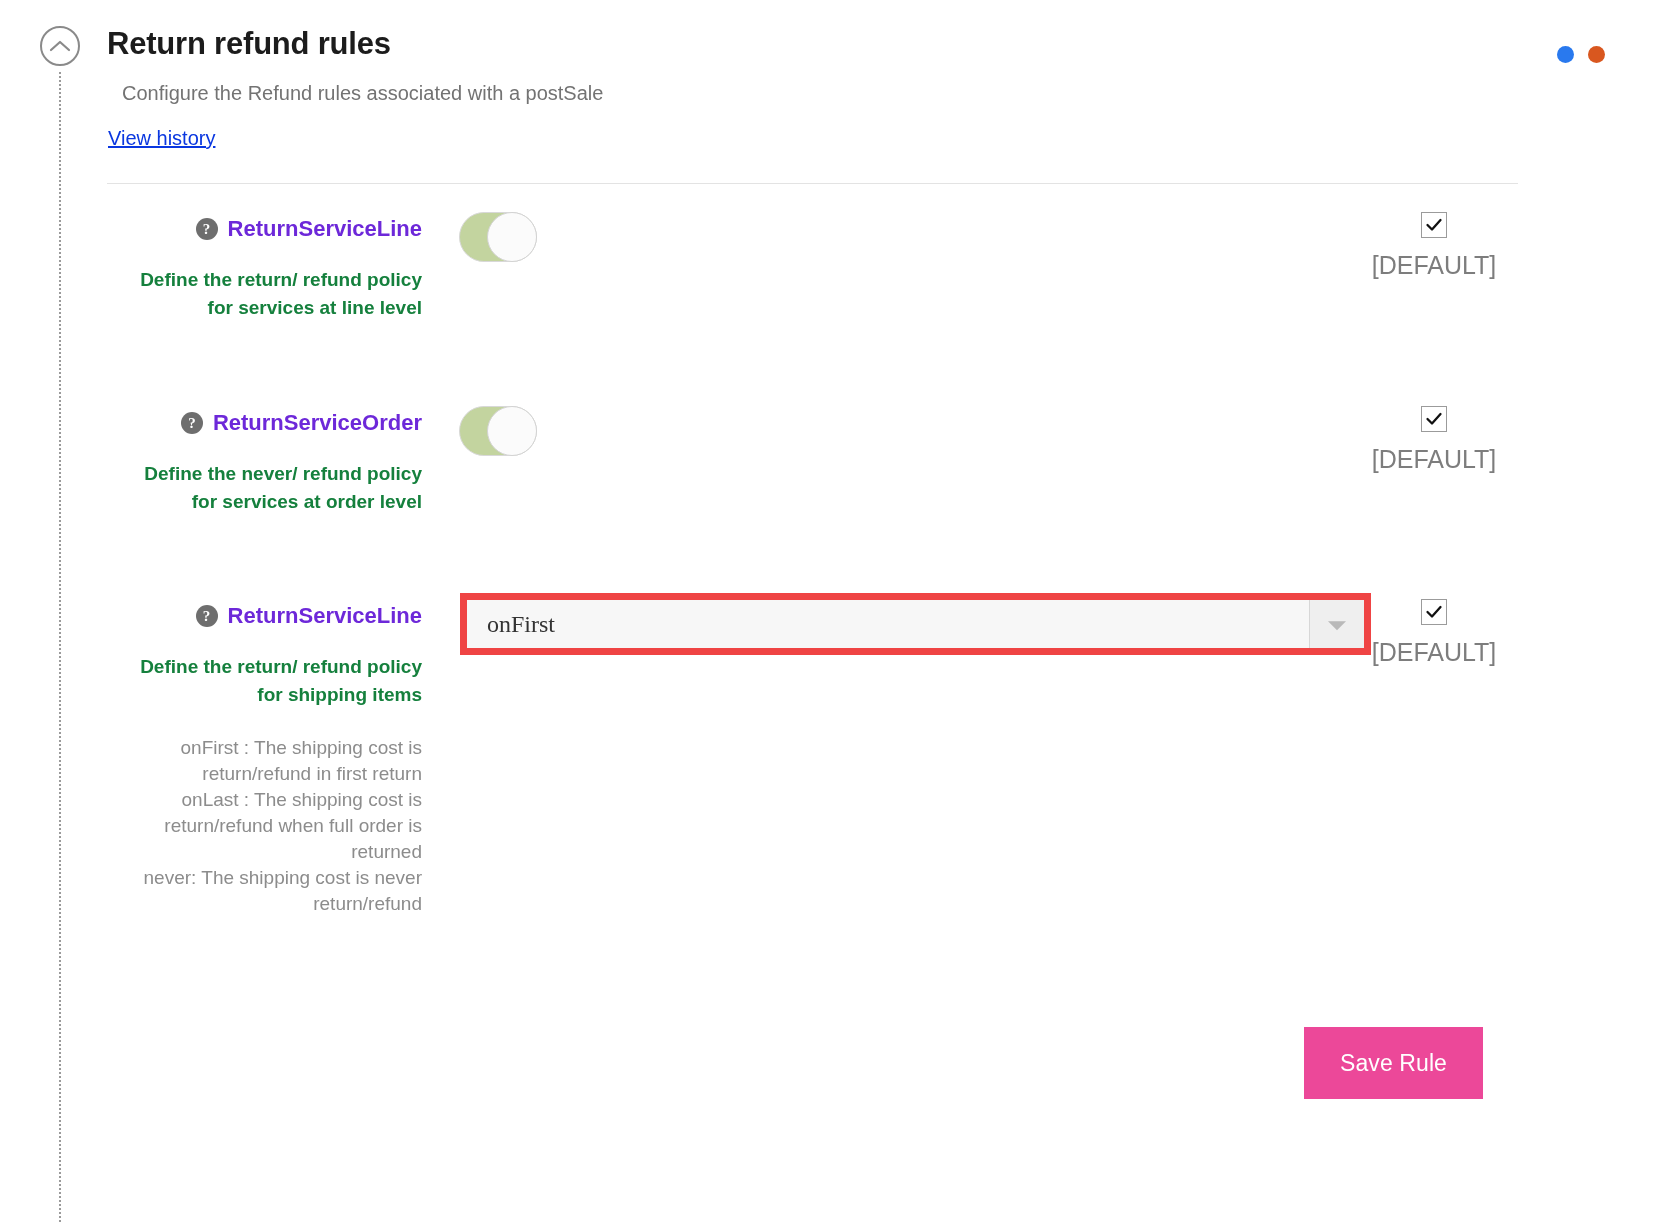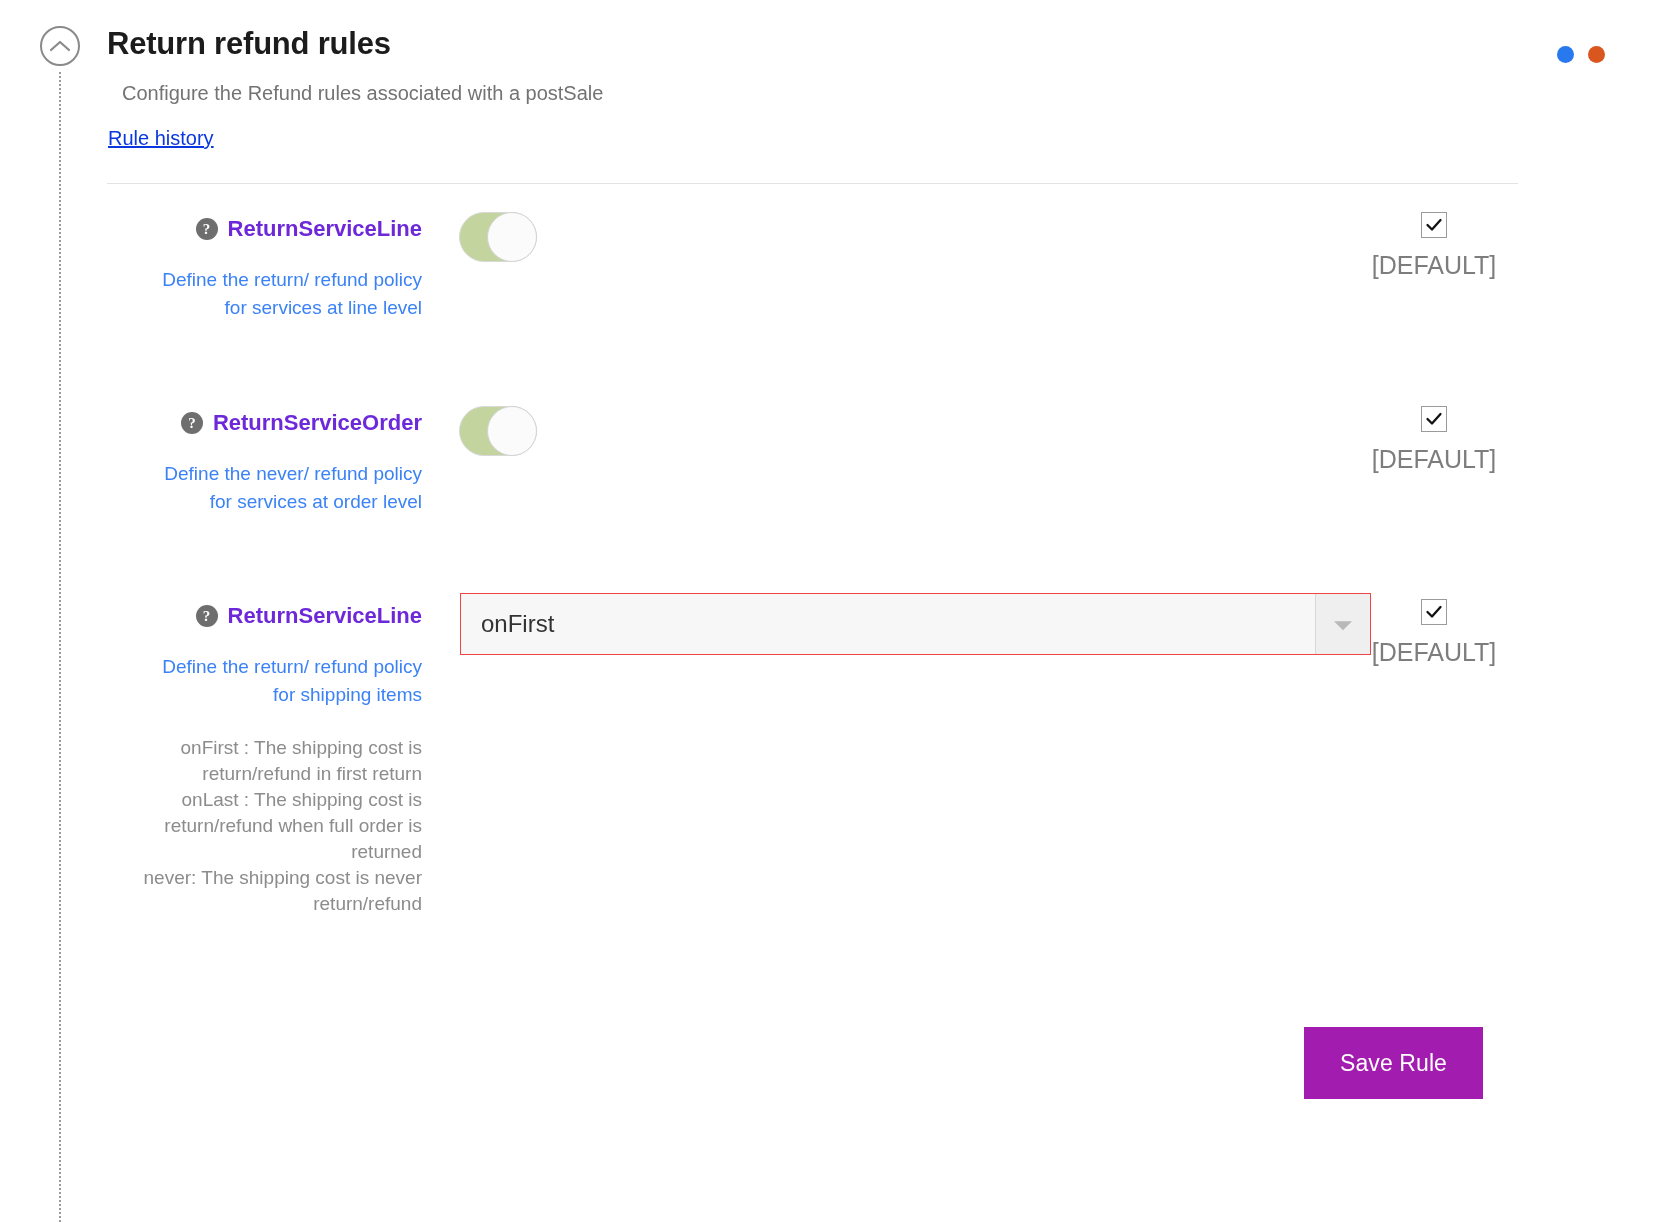--- a/index.html
+++ b/index.html
@@ -153,21 +153,22 @@
   .rule-label {
     font-size: 22px;
     font-weight: 700;
     color: #6d28d9;
     white-space: nowrap;
   }
   .rule-desc {
     margin-top: 20px;
     font-size: 19px;
     line-height: 28px;
-    color: #3b82f6;
+    color: #15803d;
+    font-weight: bold;
   }
   .rule-desc-extra {
     margin-top: 26px;
     font-size: 19px;
     line-height: 26px;
     color: #8c8c8c;
     white-space: pre-line;
   }
 
   
@@ -196,23 +197,24 @@
   }
 
   
   .select-wrap {
     position: absolute;
     left: 353px;
     top: -6px;
     width: 911px;
     height: 62px;
     background: #f7f7f7;
-    border: 1px solid #ef4444;
-    box-sizing: border-box;
-    cursor: pointer;
+    border: 7px solid #ef4444;
+    box-sizing: border-box;
+    cursor: pointer;
+    font-family: Liberation Serif, serif;
   }
   .select-value {
     position: absolute;
     left: 20px;
     top: 50%;
     transform: translateY(-50%);
     font-size: 24px;
     color: #333333;
     white-space: nowrap;
   }
@@ -295,21 +297,21 @@
       </svg>
     </span>
   </div>
   <div class="rail-line"></div>
 </div>
 
 <div class="content">
 
   <div class="page-title">Return refund rules</div>
   <div class="page-subtitle">Configure the Refund rules associated with a postSale</div>
-  <a class="history-link">Rule history</a>
+  <a class="history-link">View history</a>
   <div class="divider"></div>
 
   <div class="rule-row" id="row-0">
     <div class="rule-left">
       <div class="rule-head">
         <span class="help-icon">?</span>
         <span class="rule-label">ReturnServiceLine</span>
       </div>
       <div class="rule-desc">Define the return/ refund policy for services at line level</div>
     </div>
@@ -371,19 +373,19 @@
         <span>
           <svg width="17" height="14" viewBox="0 0 17 14">
             <polyline points="2,7 6.5,11.5 15,2" fill="none" stroke="#111111" stroke-width="2.3" stroke-linecap="round" stroke-linejoin="round"></polyline>
           </svg>
         </span>
       </div>
       <div class="default-label">[DEFAULT]</div>
     </div>
   </div>
 
-  <button class="save-btn" style="background: #a21caf;">Save Rule</button>
+  <button class="save-btn" style="background: #ec4899;">Save Rule</button>
 </div>
 
 <div class="dots">
   <span class="dot" id="dot-0" style="background: rgb(41, 121, 238);"></span>
   <span class="dot" id="dot-1" style="background: rgb(217, 87, 31);"></span>
 </div>
 
 </body></html>

